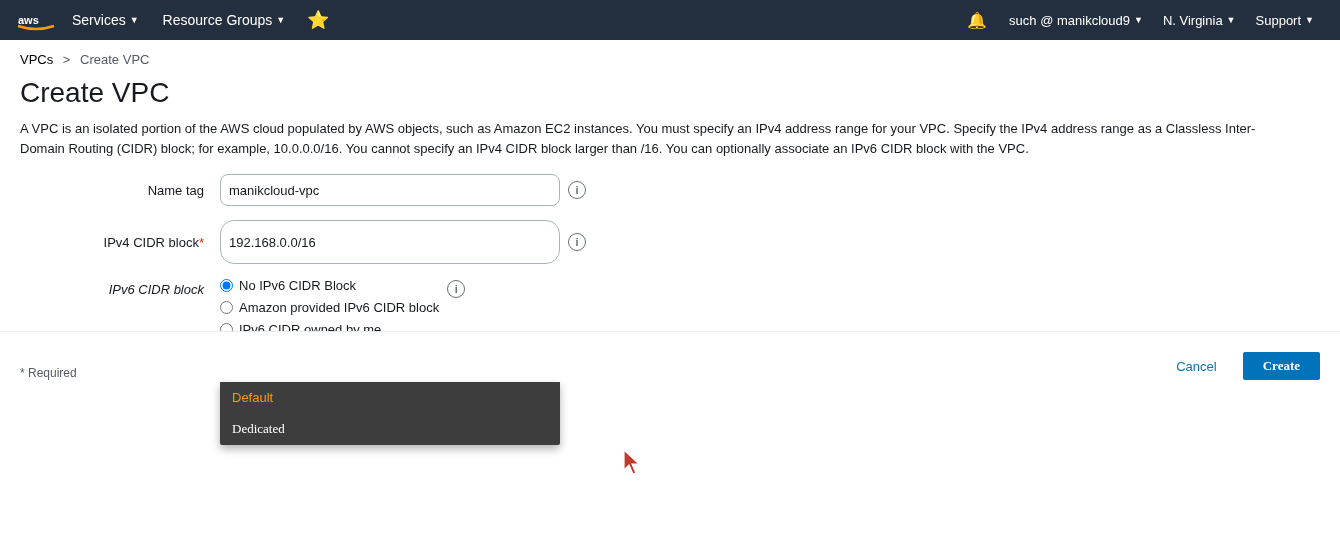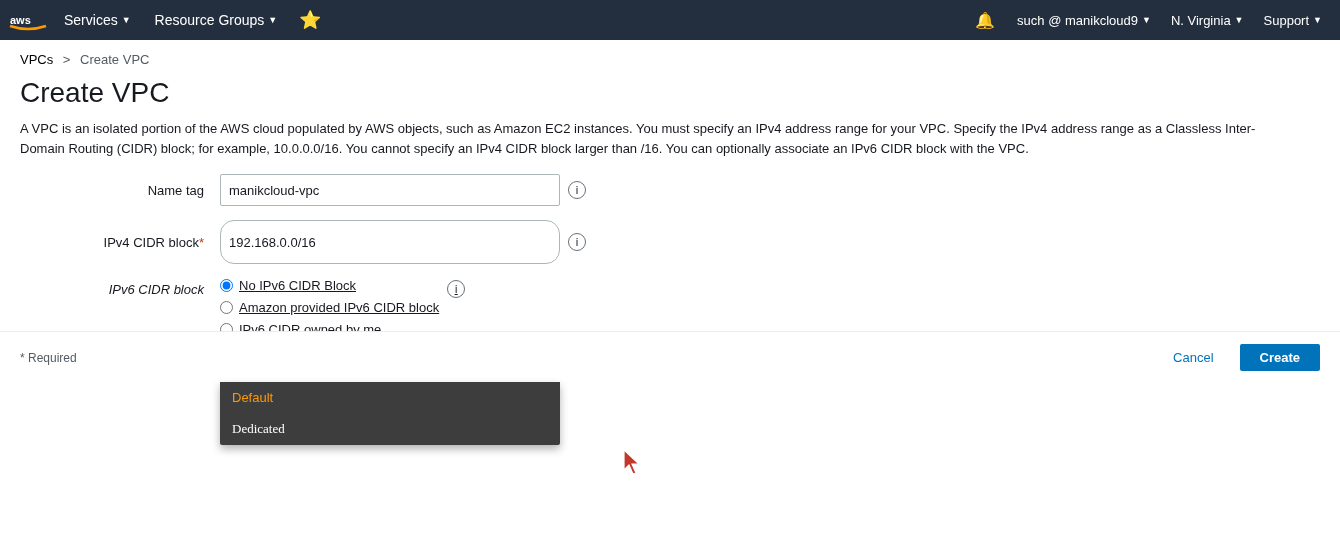--- a/index.html
+++ b/index.html
@@ -3,21 +3,21 @@
   <meta charset="utf-8">
   <style>
     * { margin: 0; padding: 0; box-sizing: border-box; }
     body { font-family: 'Amazon Ember', Arial, sans-serif; font-size: 14px; color: #16191f; background: #fff; width: 1340px; height: 536px; overflow: hidden; }
 
     .main-content { position: relative; }
   </style>
 </head>
 <body>
 
-<nav style="background:#232f3e; height:40px; display:flex; align-items:center; padding:0 8px; color:#fff;">
+<nav style="background:#232f3e; height:40px; display:flex; align-items:center; padding:0 16px; color:#fff;">
 
   <div style="display:flex; align-items:center; margin-right:4px; cursor:pointer;">
     <svg width="40" height="28" viewBox="0 0 40 28">
       <text x="2" y="18" font-size="11" fill="white" font-weight="bold">aws</text>
       <path d="M2 20 Q20 26 38 20" stroke="#FF9900" stroke-width="2.5" fill="none"></path>
     </svg>
   </div>
 
   <div style="display:flex; align-items:center; gap:4px; padding:0 12px; height:40px; cursor:pointer; color:#fff; font-size:14px;">
     <span>Services</span>
@@ -60,38 +60,38 @@
 
   <h1 style="padding: 6px 20px 10px 20px; font-size:28px; font-weight:300; color:#16191f;">Create VPC</h1>
 
   <p style="padding:0 20px 16px 20px; font-size:13px; color:#16191f; line-height:1.5; max-width:1280px;">A VPC is an isolated portion of the AWS cloud populated by AWS objects, such as Amazon EC2 instances. You must specify an IPv4 address range for your VPC. Specify the IPv4 address range as a Classless Inter-Domain Routing (CIDR) block; for example, 10.0.0.0/16. You cannot specify an IPv4 CIDR block larger than /16. You can optionally associate an IPv6 CIDR block with the VPC.</p>
 
   <div style="padding:0 20px;">
 
     <div style="display:flex; align-items:center; margin-bottom:14px;">
       <label style="width:200px; min-width:200px; text-align:right; padding-right:16px; font-size:13px; color:#16191f;">Name tag</label>
       <div style="display:flex; align-items:center; gap:8px;">
-        <input type="text" value="manikcloud-vpc" style="width: 340px; height: 32px; padding: 4px 8px; border: 1px solid rgb(170, 183, 184); border-radius: 2px; font-size: 13px; color: rgb(22, 25, 31); outline: none;">
+        <input type="text" value="manikcloud-vpc" style="width: 340px; height: 32px; padding: 4px 8px; border: 1px solid rgb(170, 183, 184); border-radius: 8px; font-size: 13px; color: rgb(22, 25, 31); outline: none;">
         <span style="display:inline-flex; align-items:center; justify-content:center; width:18px; height:18px; background:#fff; border:1.5px solid #687078; border-radius:50%; color:#687078; font-size:11px; font-weight:bold; cursor:pointer;">i</span>
       </div>
     </div>
 
     <div style="display:flex; align-items:center; margin-bottom:14px;">
       <label style="width:200px; min-width:200px; text-align:right; padding-right:16px; font-size:13px; color:#16191f;">
         <span>IPv4 CIDR block</span><span style="color:#d13212;">*</span>
       </label>
       <div style="display:flex; align-items:center; gap:8px;">
         <input type="text" value="192.168.0.0/16" style="width: 340px; height: 44px; padding: 4px 8px; border: 1px solid rgb(170, 183, 184); border-radius: 14px; font-size: 13px; color: rgb(22, 25, 31); outline: none;">
         <span style="display:inline-flex; align-items:center; justify-content:center; width:18px; height:18px; background:#fff; border:1.5px solid #687078; border-radius:50%; color:#687078; font-size:11px; font-weight:bold; cursor:pointer;">i</span>
       </div>
     </div>
 
     <div style="display:flex; align-items:flex-start; margin-bottom:14px;">
       <label style="width:200px; min-width:200px; text-align:right; padding-right:16px; font-size:13px; color:#16191f; padding-top:4px;font-style:italic;">IPv6 CIDR block</label>
-      <div style="display:flex; align-items:flex-start; gap:8px;text-decoration:underline;">
+      <div style="display:flex; align-items:flex-start; gap:8px;">
         <div style="display:flex; flex-direction:column; gap:7px;">
           <label style="display:flex; align-items:center; gap:6px; font-size:13px; cursor:pointer;">
             <input type="radio" name="ipv6" checked="" style="margin: 0px; cursor: pointer;">
             <span>No IPv6 CIDR Block</span>
           </label>
           <label style="display:flex; align-items:center; gap:6px; font-size:13px; cursor:pointer;">
             <input type="radio" name="ipv6" style="margin: 0px; cursor: pointer;">
             <span>Amazon provided IPv6 CIDR block</span>
           </label>
           <label style="display:flex; align-items:center; gap:6px; font-size:13px; cursor:pointer;">
@@ -129,21 +129,21 @@
     </div>
 
   </div>
 
   <div style="position:absolute; left:622px; top:408px; pointer-events:none; z-index:200;">
     <svg width="20" height="28" viewBox="0 0 20 28">
       <path d="M2 2 L2 22 L7 17 L11 26 L14 25 L10 16 L17 16 Z" fill="#c0392b" stroke="#fff" stroke-width="1.2"></path>
     </svg>
   </div>
 
-  <div style="position:absolute; bottom:0; left:0; right:0; height:52px; border-top:1px solid #eaeded; display:flex; align-items:center; padding:3px 20px; background:#fff;">
+  <div style="position:absolute; bottom:0; left:0; right:0; height:52px; border-top:1px solid #eaeded; display:flex; align-items:flex-end; padding:3px 20px; background:#fff;">
     <span style="font-size:12px; color:#545b64;">* Required</span>
     <div style="margin-left:auto; display:flex; gap:10px;">
       <button style="padding:6px 16px; border:none; background:transparent; color:#0073bb; font-size:13px; cursor:pointer; border-radius:2px;">Cancel</button>
-      <button style="padding:6px 20px; background:#0073bb; color:#fff; border:none; border-radius:2px; font-size:13px; font-weight:bold; cursor:pointer;">Create</button>
+      <button style="padding:6px 20px; background:#0073bb; color:#fff; border:none; border-radius:2px; font-size:13px; font-weight:bold; cursor:pointer;font-family:Liberation Serif, serif;">Create</button>
     </div>
   </div>
 
 </div>
 
 </body></html>

